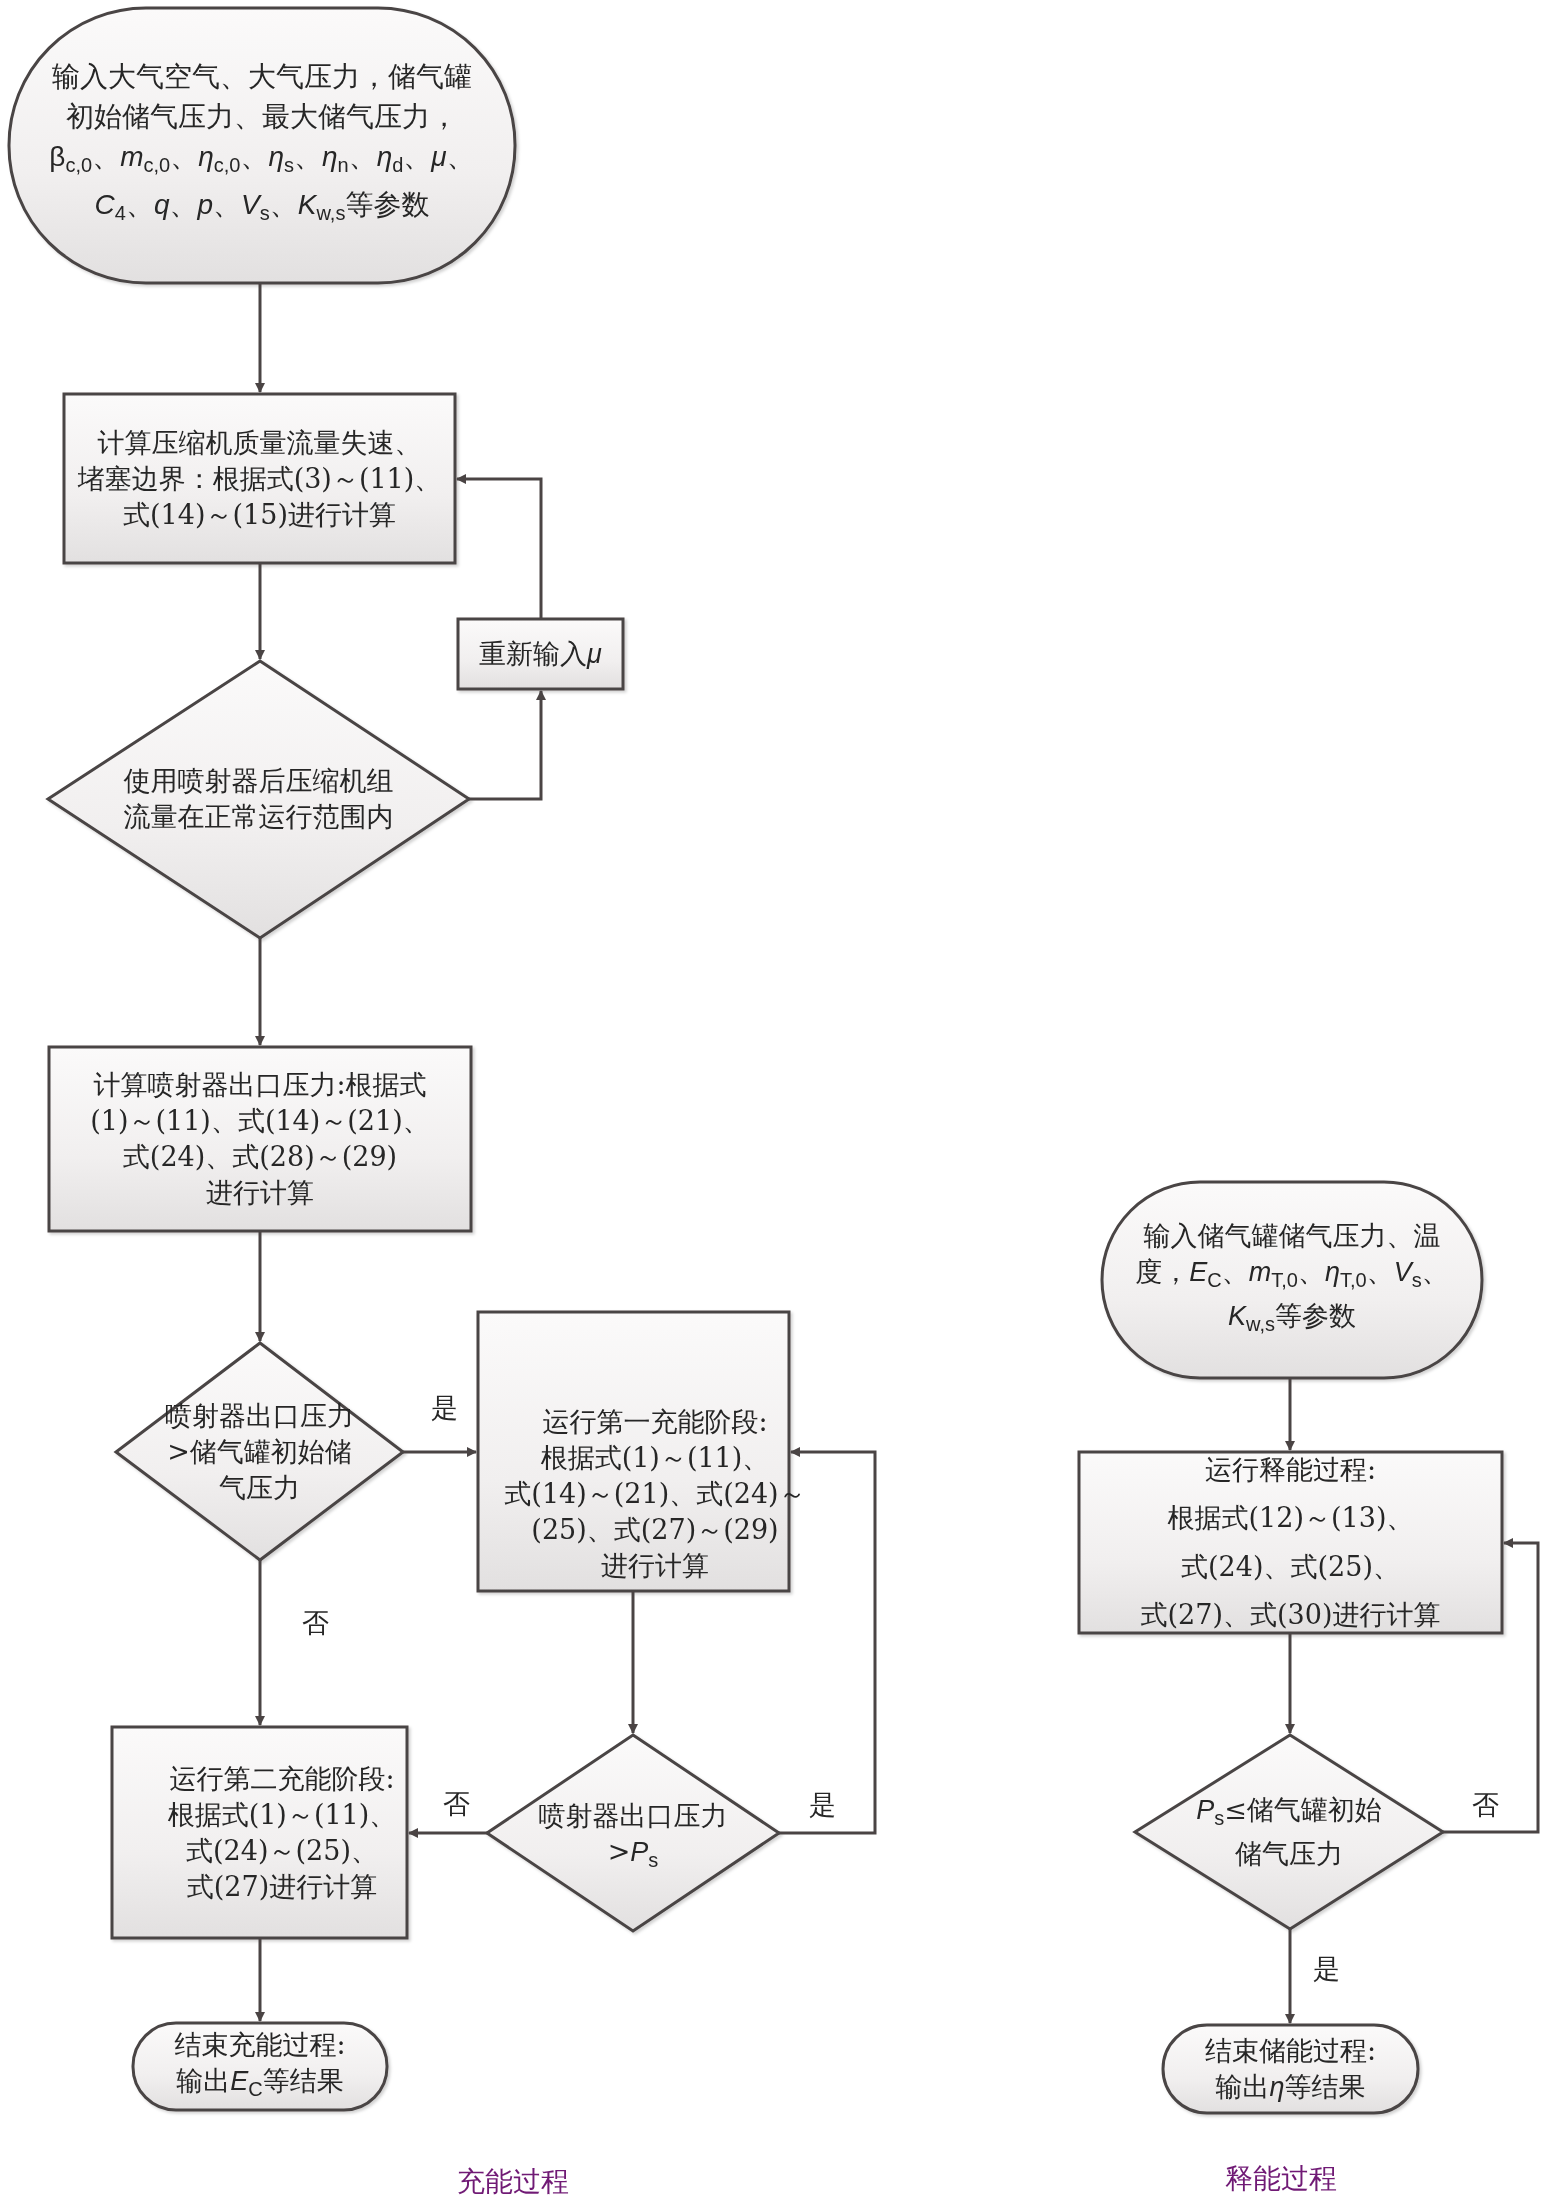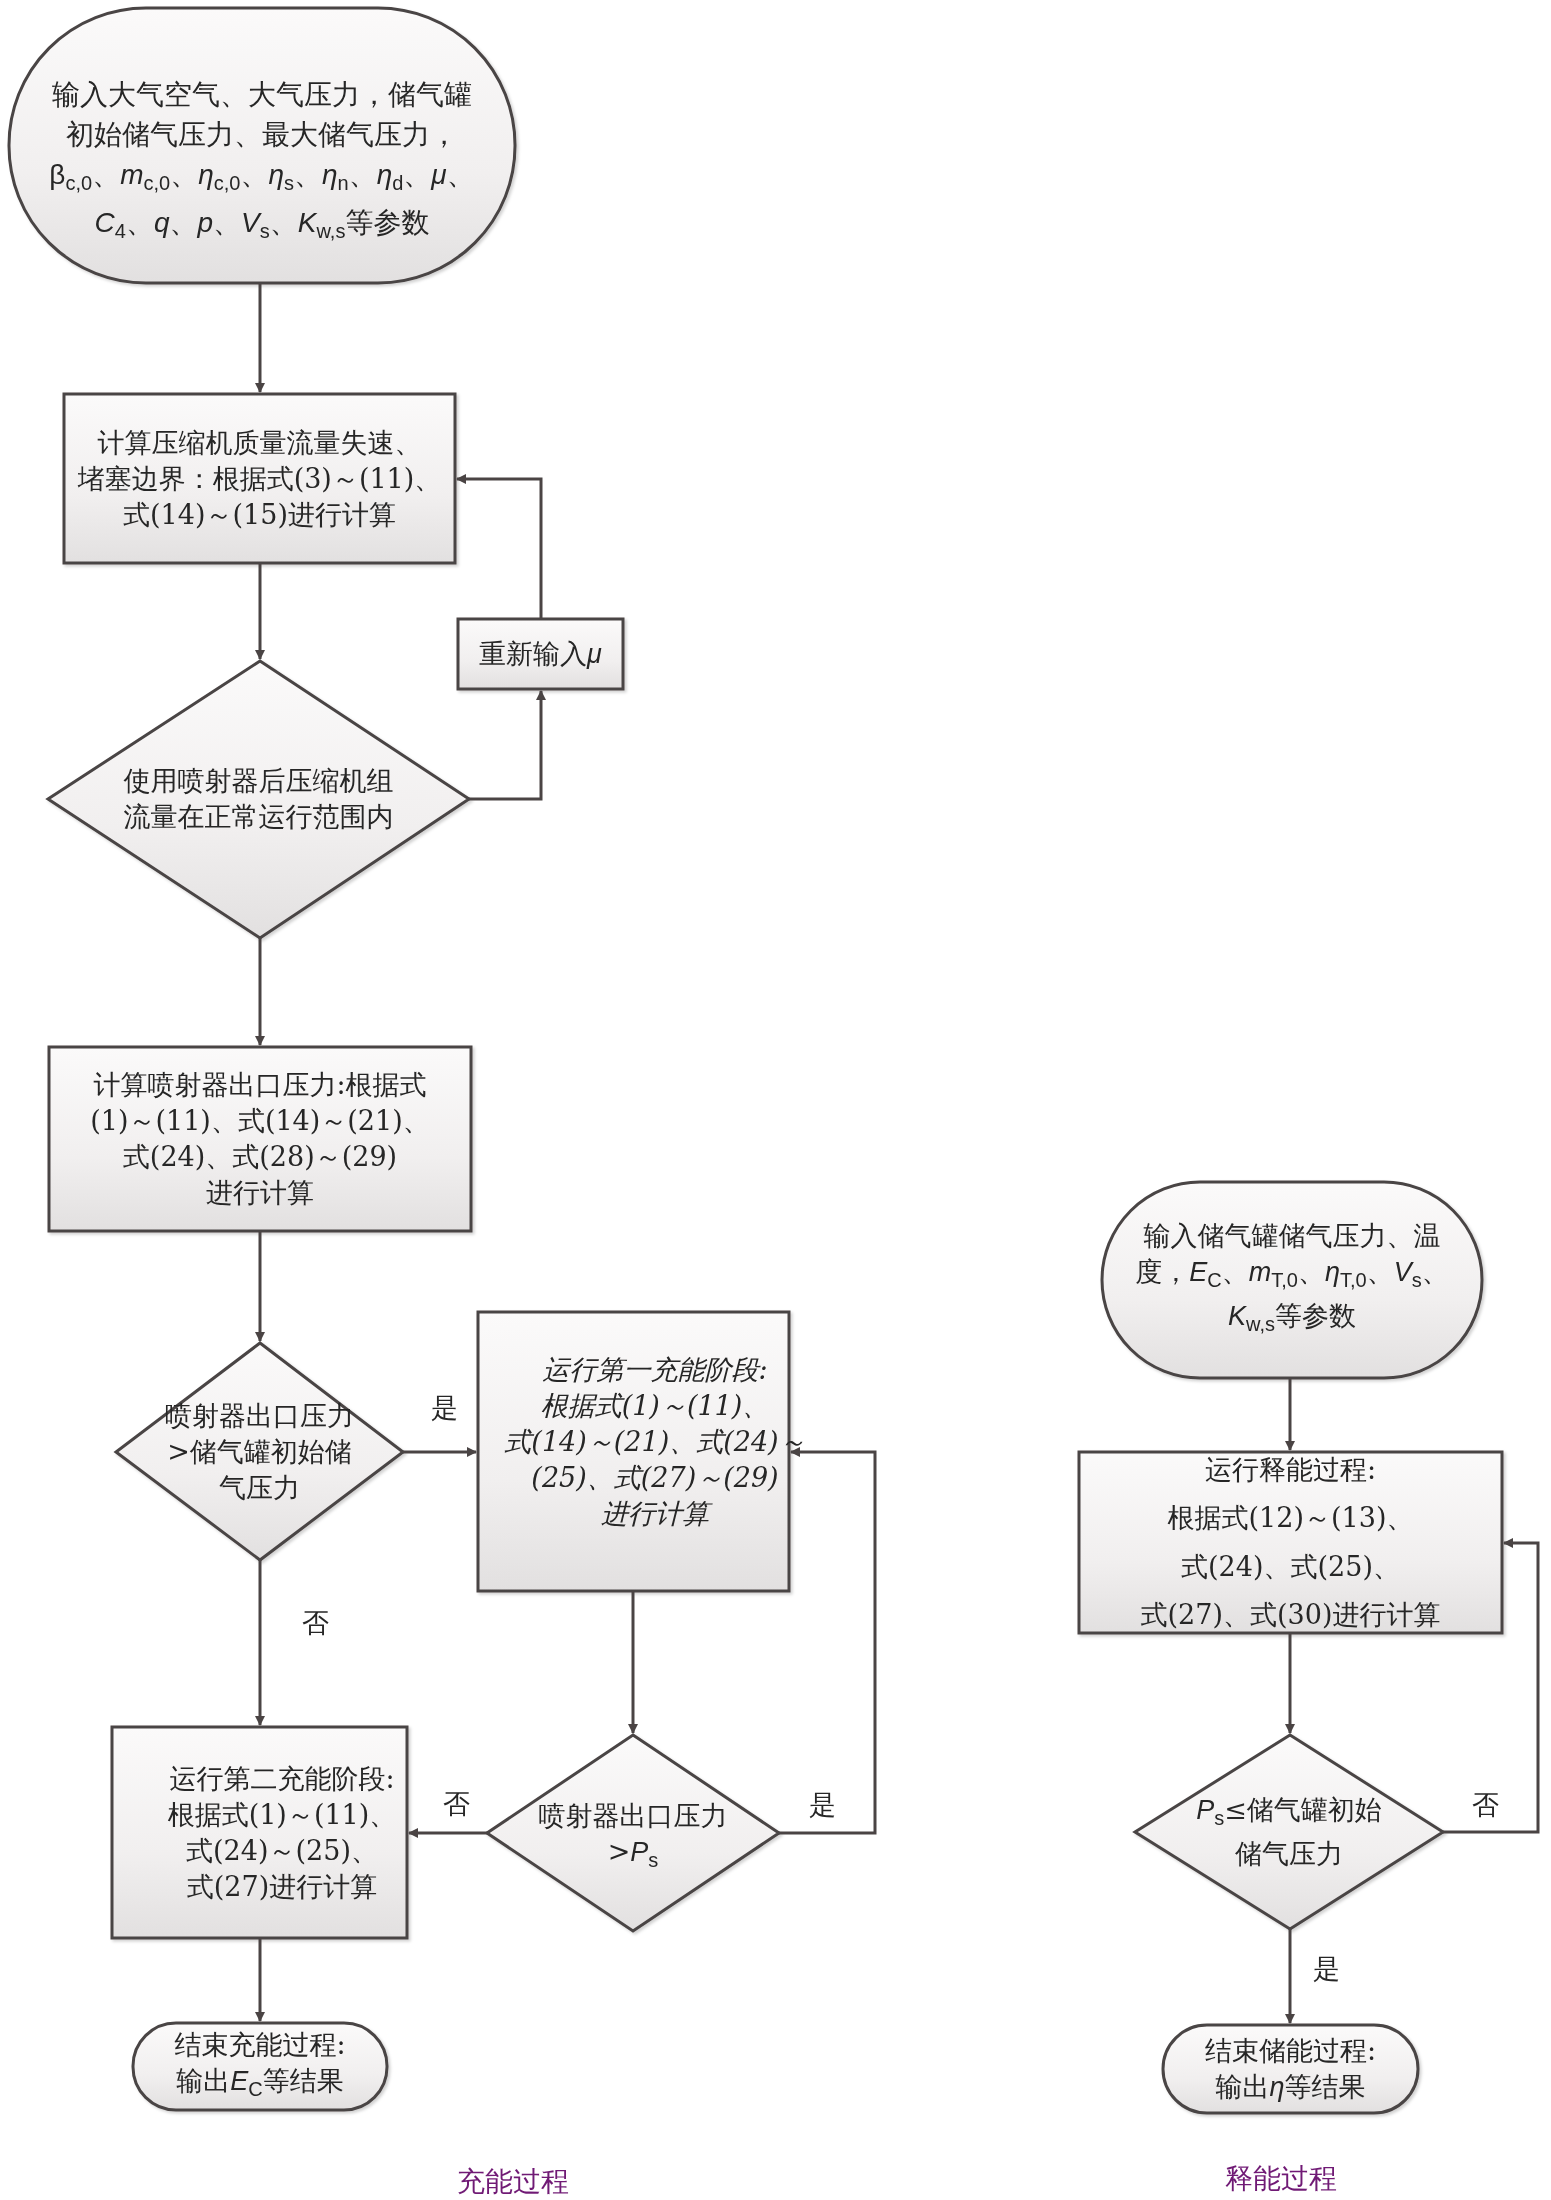--- a/index.html
+++ b/index.html
@@ -62,21 +62,21 @@
     <rect x="1079" y="1452" width="423" height="181" fill="url(#boxFill)" stroke="#4a4444" stroke-width="3" filter="url(#shadow)"></rect>
     <polygon points="1290,1735 1443,1832 1290,1929 1135,1832" fill="url(#boxFill)" stroke="#4a4444" stroke-width="3" filter="url(#shadow)"></polygon>
     <rect x="1163" y="2025" width="255" height="88" rx="44" ry="44" fill="url(#boxFill)" stroke="#4a4444" stroke-width="3" filter="url(#shadow)"></rect>
 
     <line x1="1290" y1="1378" x2="1290" y2="1450" stroke="#4a4444" stroke-width="3" marker-end="url(#arrow)"></line>
     <line x1="1290" y1="1633" x2="1290" y2="1733" stroke="#4a4444" stroke-width="3" marker-end="url(#arrow)"></line>
     <polyline points="1443,1832 1538,1832 1538,1543 1504,1543" fill="none" stroke="#4a4444" stroke-width="3" marker-end="url(#arrow)"></polyline>
     <line x1="1290" y1="1929" x2="1290" y2="2023" stroke="#4a4444" stroke-width="3" marker-end="url(#arrow)"></line>
   </svg>
 
-  <div class="node-text" style="left:20px; top:58px; width:484px; height:210px; font-size:28px; line-height:40px;">
+  <div class="node-text" style="left:20px; top:40px; width:484px; height:210px; font-size:28px; line-height:40px;">
       <span class="line">输入大气空气、大气压力，储气罐</span>
       <span class="line">初始储气压力、最大储气压力，</span>
       <span class="line"><span class="math">β</span><span class="sub">c,0</span>、<span class="it">m</span><span class="sub">c,0</span>、<span class="it">η</span><span class="sub">c,0</span>、<span class="it">η</span><span class="sub">s</span>、<span class="it">η</span><span class="sub">n</span>、<span class="it">η</span><span class="sub">d</span>、<span class="it">μ</span>、</span>
       <span class="line"><span class="it">C</span><span class="sub">4</span>、<span class="it">q</span>、<span class="it">p</span>、<span class="it">V</span><span class="sub">s</span>、<span class="it">K</span><span class="sub">w,s</span>等参数</span>
     </div>
   <div class="node-text" style="left:64px; top:394px; width:391px; height:169px;">
       <span class="line">计算压缩机质量流量失速、</span>
       <span class="line">堵塞边界：根据式(3)～(11)、</span>
       <span class="line">式(14)～(15)进行计算</span>
     </div>
@@ -91,21 +91,21 @@
       <span class="line">计算喷射器出口压力:根据式</span>
       <span class="line">(1)～(11)、式(14)～(21)、</span>
       <span class="line">式(24)、式(28)～(29)</span>
       <span class="line">进行计算</span>
     </div>
   <div class="node-text" style="left:116px; top:1392px; width:287px; height:120px;">
       <span class="line">喷射器出口压力</span>
       <span class="line">&gt;储气罐初始储</span>
       <span class="line">气压力</span>
     </div>
-  <div class="node-text" style="left:478px; top:1312px; width:354px; height:260px;font-style:italic;">
+  <div class="node-text" style="left:478px; top:1364px; width:354px; height:260px;">
       <span class="line">运行第一充能阶段:</span>
       <span class="line">根据式(1)～(11)、</span>
       <span class="line">式(14)～(21)、式(24)～</span>
       <span class="line">(25)、式(27)～(29)</span>
       <span class="line">进行计算</span>
     </div>
   <div class="node-text" style="left:487px; top:1793px; width:292px; height:90px;">
       <span class="line">喷射器出口压力</span>
       <span class="line">&gt;<span class="it">P</span><span class="sub">s</span></span>
     </div>

